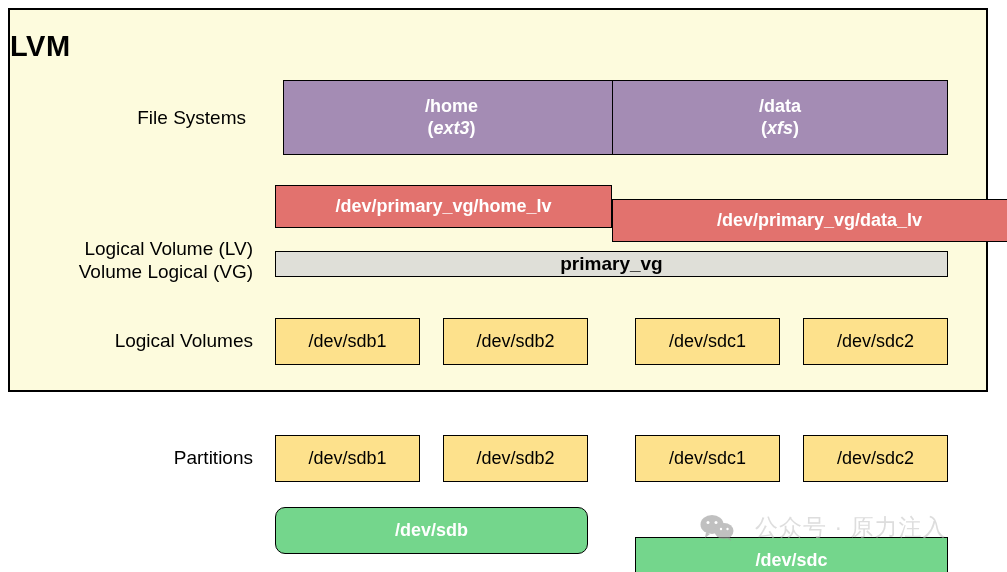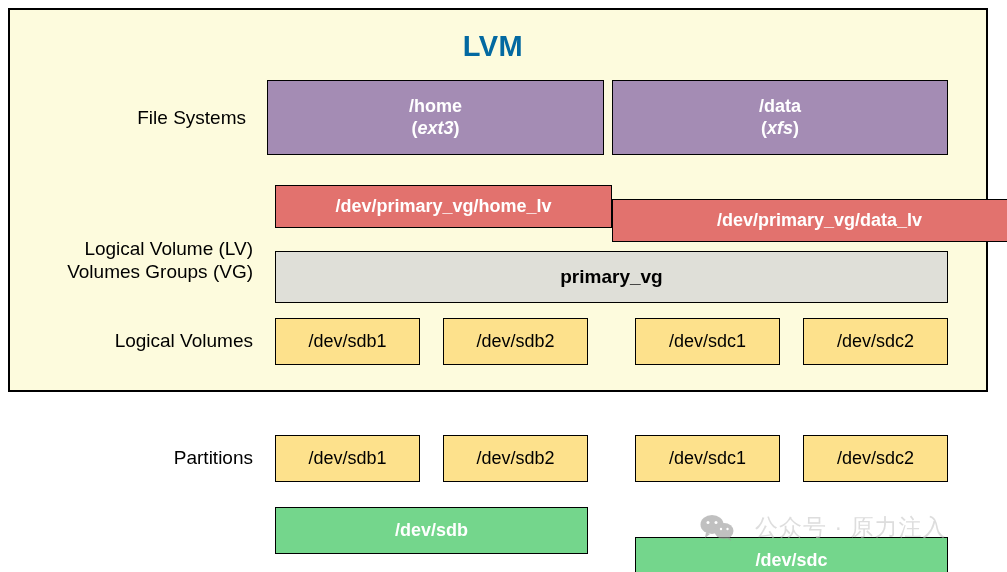--- a/index.html
+++ b/index.html
@@ -28,24 +28,24 @@
     box-sizing: border-box;
     background: #fdfbdd;
     border: 2px solid #000000;
   }
 
   .lvm-title {
     position: absolute;
     left: 0;
     top: 20px;
     width: 966px;
-    text-align: center;
+    text-align: left;
     font-size: 29px;
     font-weight: bold;
-    color: #0369a1;
+    color: #000000;
     letter-spacing: 0.5px;
   }
 
   
   .row-label {
     position: absolute;
     text-align: right;
     font-size: 19px;
     color: #000000;
     white-space: nowrap;
@@ -130,39 +130,39 @@
 <body>
 
 <div id="canvas">
 
   <div class="lvm-frame">
     <div class="lvm-title">LVM</div>
   </div>
 
   <div class="row-label" style="left:8px; top:108px; width:238px;">File Systems</div>
 
-  <div class="box fs-box" style="left:267px; top:80px; width:337px; height:75px;">
+  <div class="box fs-box" style="left:283px; top:80px; width:337px; height:75px;">
     <span>/home</span>
     <span class="fs-type">(<em>ext3</em>)</span>
   </div>
 
   <div class="box fs-box" style="left:612px; top:80px; width:336px; height:75px;">
     <span>/data</span>
     <span class="fs-type">(<em>xfs</em>)</span>
   </div>
 
   <div class="row-label" style="left:15px; top:199px; width:238px;margin-top:40px;">Logical Volume (LV)</div>
 
   <div class="box lv-box" style="left:275px; top:185px; width:337px; height:43px;">/dev/primary_vg/home_lv</div>
 
   <div class="box lv-box" style="left:612px; top:199px; width:404px; height:43px;padding-left:11px;">/dev/primary_vg/data_lv</div>
 
-  <div class="row-label" style="left:15px; top:262px; width:238px;">Volumes Groups (VG)</div>
-
-  <div class="box vg-box" style="left:275px; top:251px; width:673px; height:52px;">primary_vg</div>
+  <div class="row-label" style="left:15px; top:262px; width:238px;">Volume Logical (VG)</div>
+
+  <div class="box vg-box" style="left:275px; top:251px; width:673px; height:26px;">primary_vg</div>
 
   <div class="row-label" style="left:15px; top:331px; width:238px;">Logical Volumes</div>
 
   <div class="box pv-box" style="left:275px; top:318px; width:145px; height:47px;">/dev/sdb1</div>
 
   <div class="box pv-box" style="left:443px; top:318px; width:145px; height:47px;">/dev/sdb2</div>
 
   <div class="box pv-box" style="left:635px; top:318px; width:145px; height:47px;">/dev/sdc1</div>
 
   <div class="box pv-box" style="left:803px; top:318px; width:145px; height:47px;">/dev/sdc2</div>
@@ -171,21 +171,21 @@
 
   <div class="box part-box" style="left:275px; top:435px; width:145px; height:47px;">/dev/sdb1</div>
 
   <div class="box part-box" style="left:443px; top:435px; width:145px; height:47px;">/dev/sdb2</div>
 
   <div class="box part-box" style="left:635px; top:435px; width:145px; height:47px;">/dev/sdc1</div>
 
   <div class="box part-box" style="left:803px; top:435px; width:145px; height:47px;">/dev/sdc2</div>
 
 
-  <div class="box drive-box" style="left:275px; top:507px; width:313px; height:47px;">/dev/sdb</div>
+  <div class="box drive-box" style="left:275px; top:507px; width:313px; height:47px;border-radius:10px;">/dev/sdb</div>
 
   <div class="box drive-box" style="left:635px; top:537px; width:313px; height:47px;">/dev/sdc</div>
 
   <div class="watermark">
     <span>
       <svg class="wechat-icon" width="34" height="28" viewBox="0 0 34 28" aria-hidden="true">
         <ellipse cx="12" cy="10.5" rx="11.5" ry="9.5" fill="#9a9a9a"></ellipse>
         <polygon points="6,18 5,24 10,20" fill="#9a9a9a"></polygon>
         <ellipse cx="24" cy="17" rx="9.5" ry="8" fill="#9a9a9a"></ellipse>
         <polygon points="30,23 31,27 27,24" fill="#9a9a9a"></polygon>

